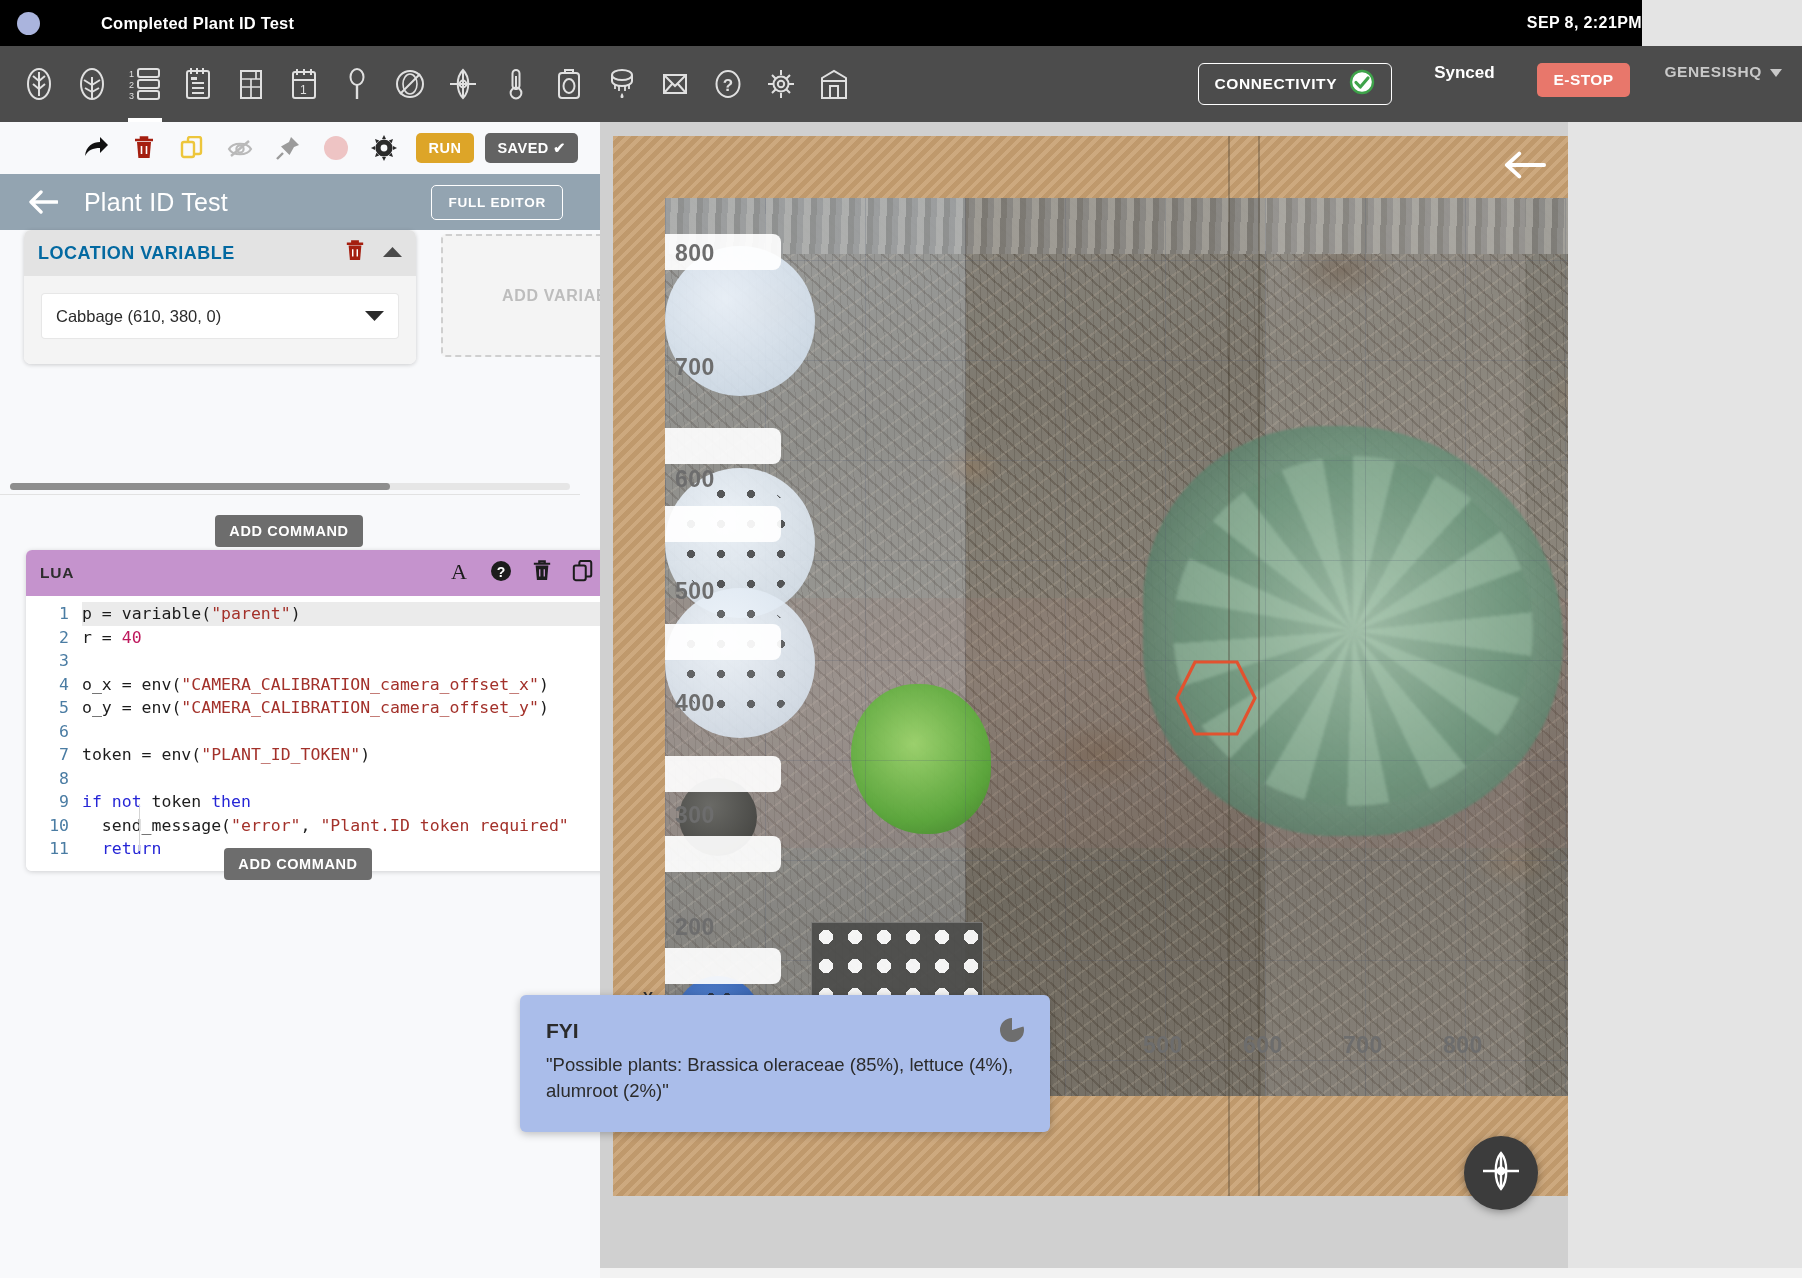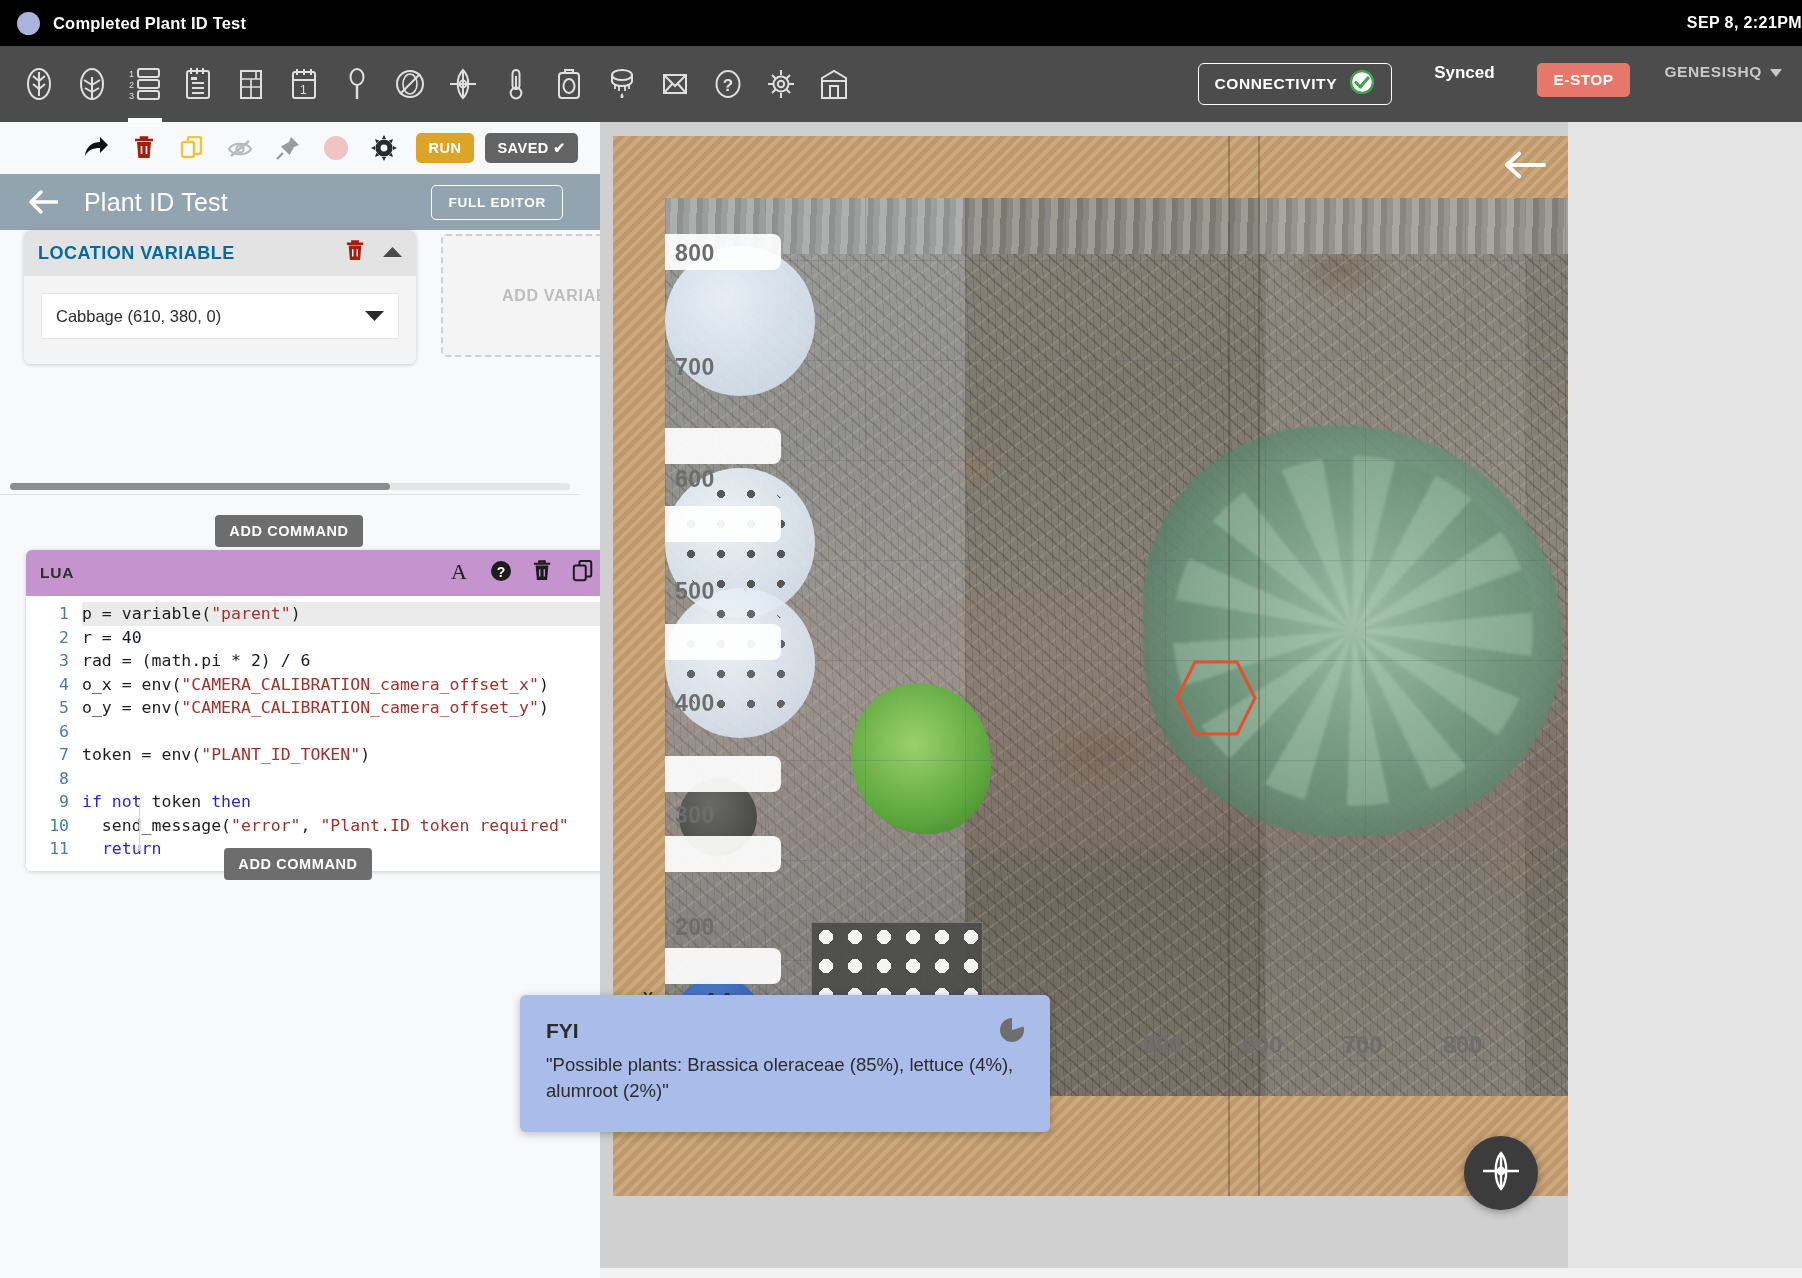--- a/index.html
+++ b/index.html
@@ -6,23 +6,23 @@
   html, body {
     margin: 0; padding: 0;
     width: 1802px; height: 1278px;
     overflow: hidden;
     font-family: "Liberation Sans", sans-serif;
     background: #e4e4e4;
   }
 
   
   #topbar {
-    position: absolute; left: 0; top: 0; width: 1802px; height: 46px;
+    position: absolute; left: 0; top: 0; width: 1642px; height: 46px;
     background: #000; color: #fff;
-    display: flex; align-items: center;
+    display: flex; align-items: center; gap: 48px;
   }
   #topbar .jobdot {
     width: 23px; height: 23px; border-radius: 50%;
     background: #aab4dd; margin-left: 17px; flex: 0 0 auto;
   }
   #topbar .jobtitle {
     margin-left: 13px; font-size: 16.5px; font-weight: bold;
     letter-spacing: .2px; color: #fff;
   }
   #topbar .clock {
@@ -181,21 +181,21 @@
   }
   .cline { display: flex; white-space: pre; height: 23.5px; }
   .cline .gut {
     width: 56px; flex: 0 0 56px; text-align: right; padding-right: 13px;
     color: #4a7ca3; user-select: none;
   }
   .cline .ctext { flex: 1; color: #1c1c1c; }
   .cline.hl .ctext { background: #ebebeb; }
   .cline.hl { background: transparent; }
   .tok-str { color: #a3312a; }
-  .tok-num { color: #0f172a; }
+  .tok-num { color: #be185d; }
   .tok-kw { color: #2626d6; }
   .indentbar {
     position: absolute; left: 113px; top: 208px; width: 1px; height: 47px; background: #d4d4d4;
   }
   #addcmd2wrap { position: absolute; left: 0; top: 618px; width: 596px; text-align: center; }
 
   
   #maparea {
     position: absolute; left: 600px; top: 122px; width: 968px; height: 1156px;
     background: #d0d0d0; overflow: hidden;
@@ -624,21 +624,21 @@
             <svg width="14" height="24" viewBox="0 0 14 24">
                 <path d="M7 1 v22 M3 5 L7 1 L11 5 M3 19 L7 23 L11 19" stroke="#1c1c1c" stroke-width="2.2" fill="none" stroke-linecap="round"></path>
               </svg>
           </span>
         </span>
       </div>
       <div id="codearea">
         <div id="code-lines">
             <div class="cline hl"><span class="gut">1</span><span class="ctext"><span>p = variable(</span><span class="tok-str">"parent"</span><span>)</span></span></div>
             <div class="cline"><span class="gut">2</span><span class="ctext"><span>r = </span><span class="tok-num">40</span></span></div>
-            <div class="cline"><span class="gut">3</span><span class="ctext"><span>rad = (math.pi * </span><span class="tok-num">2</span><span>) / </span><span class="tok-num">6</span></span></div>
+            <div class="cline"><span class="gut">3</span></div>
             <div class="cline"><span class="gut">4</span><span class="ctext"><span>o_x = env(</span><span class="tok-str">"CAMERA_CALIBRATION_camera_offset_x"</span><span>)</span></span></div>
             <div class="cline"><span class="gut">5</span><span class="ctext"><span>o_y = env(</span><span class="tok-str">"CAMERA_CALIBRATION_camera_offset_y"</span><span>)</span></span></div>
             <div class="cline"><span class="gut">6</span><span class="ctext"><span></span></span></div>
             <div class="cline"><span class="gut">7</span><span class="ctext"><span>token = env(</span><span class="tok-str">"PLANT_ID_TOKEN"</span><span>)</span></span></div>
             <div class="cline"><span class="gut">8</span><span class="ctext"><span></span></span></div>
             <div class="cline"><span class="gut">9</span><span class="ctext"><span class="tok-kw">if not </span><span>token </span><span class="tok-kw">then</span></span></div>
             <div class="cline"><span class="gut">10</span><span class="ctext"><span>  send_message(</span><span class="tok-str">"error"</span><span>, </span><span class="tok-str">"Plant.ID token required"</span></span></div>
             <div class="cline"><span class="gut">11</span><span class="ctext"><span>  </span><span class="tok-kw">return</span></span></div>
           </div>
         <div class="indentbar"></div>

